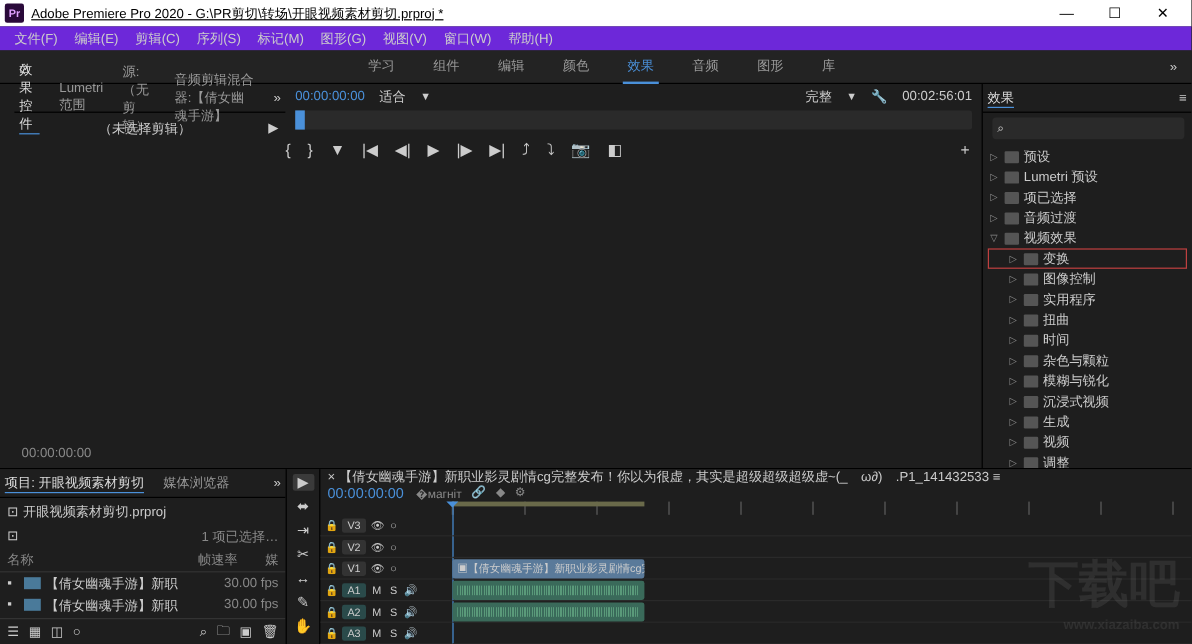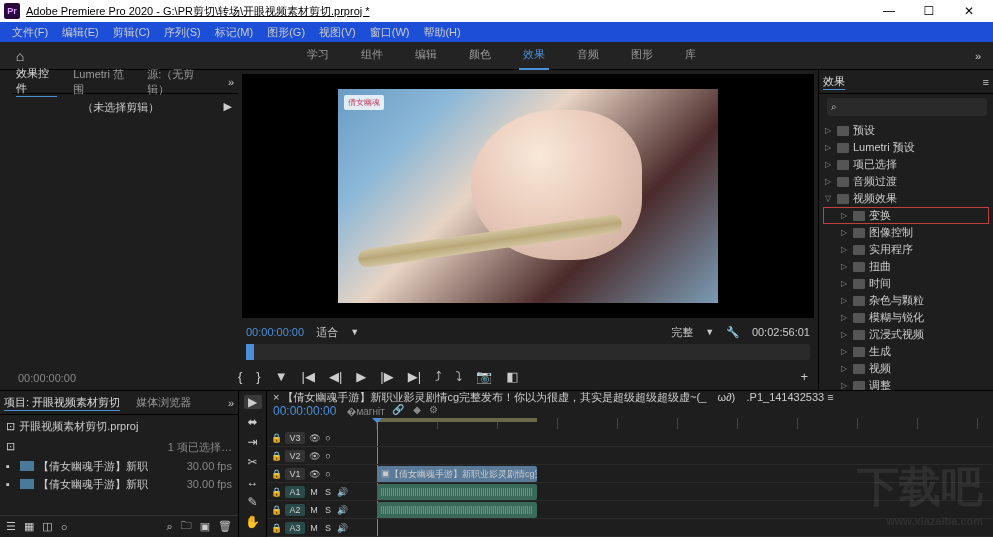--- a/index.html
+++ b/index.html
@@ -1,21 +1,21 @@
 <!DOCTYPE html>
 <html><head>
 <meta charset="utf-8">
 <style>
 * { margin: 0; padding: 0; box-sizing: border-box; font-family: "Microsoft YaHei", sans-serif; }
 body { background: #232323; color: #ccc; font-size: 11px; width: 993px; height: 537px; overflow: hidden; position: relative; }
 .titlebar { height: 22px; background: #fff; color: #000; display: flex; align-items: center; padding: 0 4px; }
 .titlebar .pr-icon { width: 16px; height: 16px; background: #2a0a3a; color: #e0a0ff; display: flex; align-items: center; justify-content: center; font-size: 9px; font-weight: bold; border-radius: 2px; margin-right: 6px; }
 .titlebar .title { flex: 1; font-size: 11px; text-decoration: underline; }
 .titlebar .winbtn { width: 40px; text-align: center; font-size: 12px; cursor: pointer; }
-.menubar { height: 20px; background: #1d4ed8; display: flex; align-items: center; padding: 0 6px; gap: 2px; }
+.menubar { height: 20px; background: #6d28d9; display: flex; align-items: center; padding: 0 6px; gap: 2px; }
 .menubar span { padding: 0 6px; cursor: pointer; font-size: 11px; }
 .workspace-bar { height: 28px; background: #232323; display: flex; align-items: center; border-bottom: 1px solid #000; }
 .workspace-bar .home { width: 40px; text-align: center; font-size: 14px; }
 .workspace-bar .ws-tabs { flex: 1; display: flex; justify-content: center; gap: 24px; }
 .workspace-bar .ws-tab { padding: 6px 4px; cursor: pointer; color: #999; }
 .workspace-bar .ws-tab.active { color: #4a90d9; border-bottom: 2px solid #4a90d9; }
 .workspace-bar .chev { padding: 0 12px; }
 .main { display: flex; height: 320px; }
 .left-panel { width: 238px; background: #1e1e1e; display: flex; flex-direction: column; padding-left: 12px; }
 .panel-tabs { display: flex; height: 24px; border-bottom: 1px solid #000; align-items: center; padding: 0 4px; gap: 16px; font-size: 11px; }
@@ -131,39 +131,33 @@
     </div>
   <div class="chev">»</div>
 </div>
 
 <div class="main">
   <div class="left-panel">
     <div class="panel-tabs" id="left-tabs">
       <span class="tab active">效果控件</span>
         <span class="tab">Lumetri 范围</span>
         <span class="tab">源:（无剪辑）</span>
+        <span class="tab">音频剪辑混合器:【倩女幽魂手游】</span>
         <span class="menu">»</span>
     </div>
     <div class="content">
       <span>（未选择剪辑）</span>
       <span style="float:right;cursor:pointer">▶</span>
     </div>
     <div class="footer">
       <span>00:00:00:00</span>
     </div>
   </div>
 
   <div class="program">
-    <div class="viewer">
-      <div class="video-frame">
-        <div class="logo">倩女幽魂</div>
-        <div class="face"></div>
-        <div class="flute"></div>
-      </div>
-    </div>
     <div class="transport-info">
       <span class="tc-in">00:00:00:00</span>
       <span>适合</span>
       <span style="font-size:9px">▼</span>
       <span class="spacer"></span>
       <span>完整</span>
       <span style="font-size:9px">▼</span>
       <span class="tool">🔧</span>
       <span>00:02:56:01</span>
     </div>
@@ -292,20 +286,25 @@
         <span class="menu">»</span>
     </div>
     <div class="breadcrumb">
       <span style="margin-right:4px">⊡</span>
       <span>开眼视频素材剪切.prproj</span>
     </div>
     <div class="bins">
       <span>⊡</span>
       <span class="count">1 项已选择…</span>
     </div>
+    <div class="header-row">
+      <span class="col-name">名称</span>
+      <span class="col-fr">帧速率</span>
+      <span>媒</span>
+    </div>
     <div id="proj-rows">
         <div class="row">
           <span style="width:14px">▪</span>
           <div class="thumb"></div>
           <span class="name">【倩女幽魂手游】新职</span>
           <span class="fr">30.00 fps</span>
         </div>
         <div class="row">
           <span style="width:14px">▪</span>
           <div class="thumb"></div>

